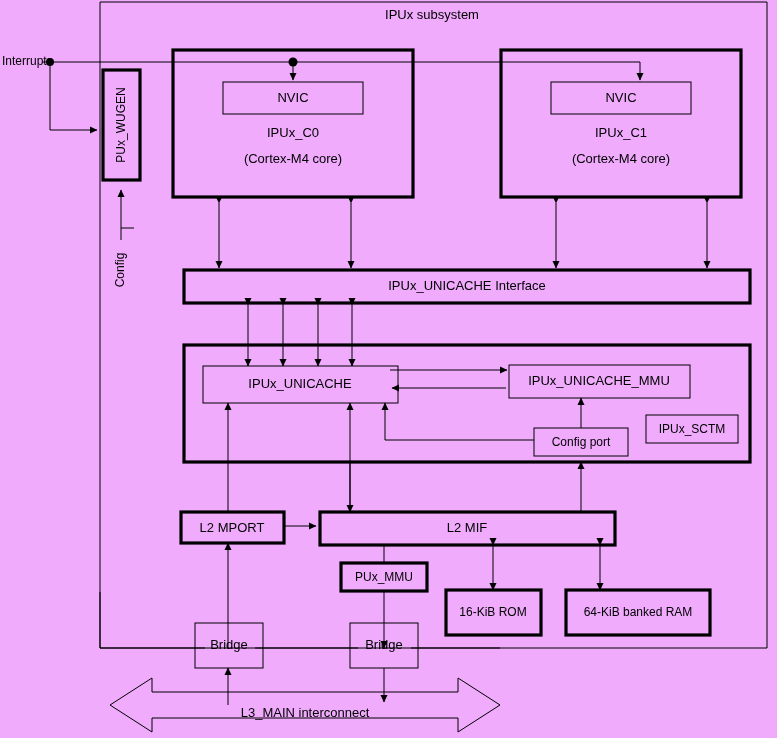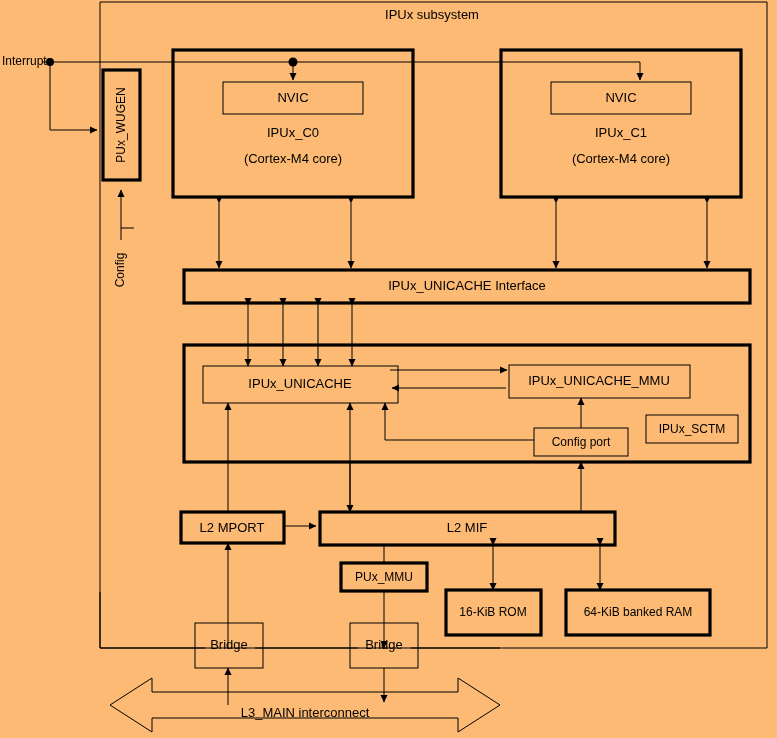--- a/index.html
+++ b/index.html
@@ -4,21 +4,21 @@
 <style>
   html, body {
     margin: 0;
     padding: 0;
     background: #ffffff;
   }
   #diagram-root {
     position: relative;
     width: 777px;
     height: 738px;
-    background: #fdba74;
+    background: #f0abfc;
     font-family: "Liberation Sans", sans-serif;
     overflow: hidden;
   }
   svg.layer {
     position: absolute;
     top: 0;
     left: 0;
     width: 777px;
     height: 738px;
   }

